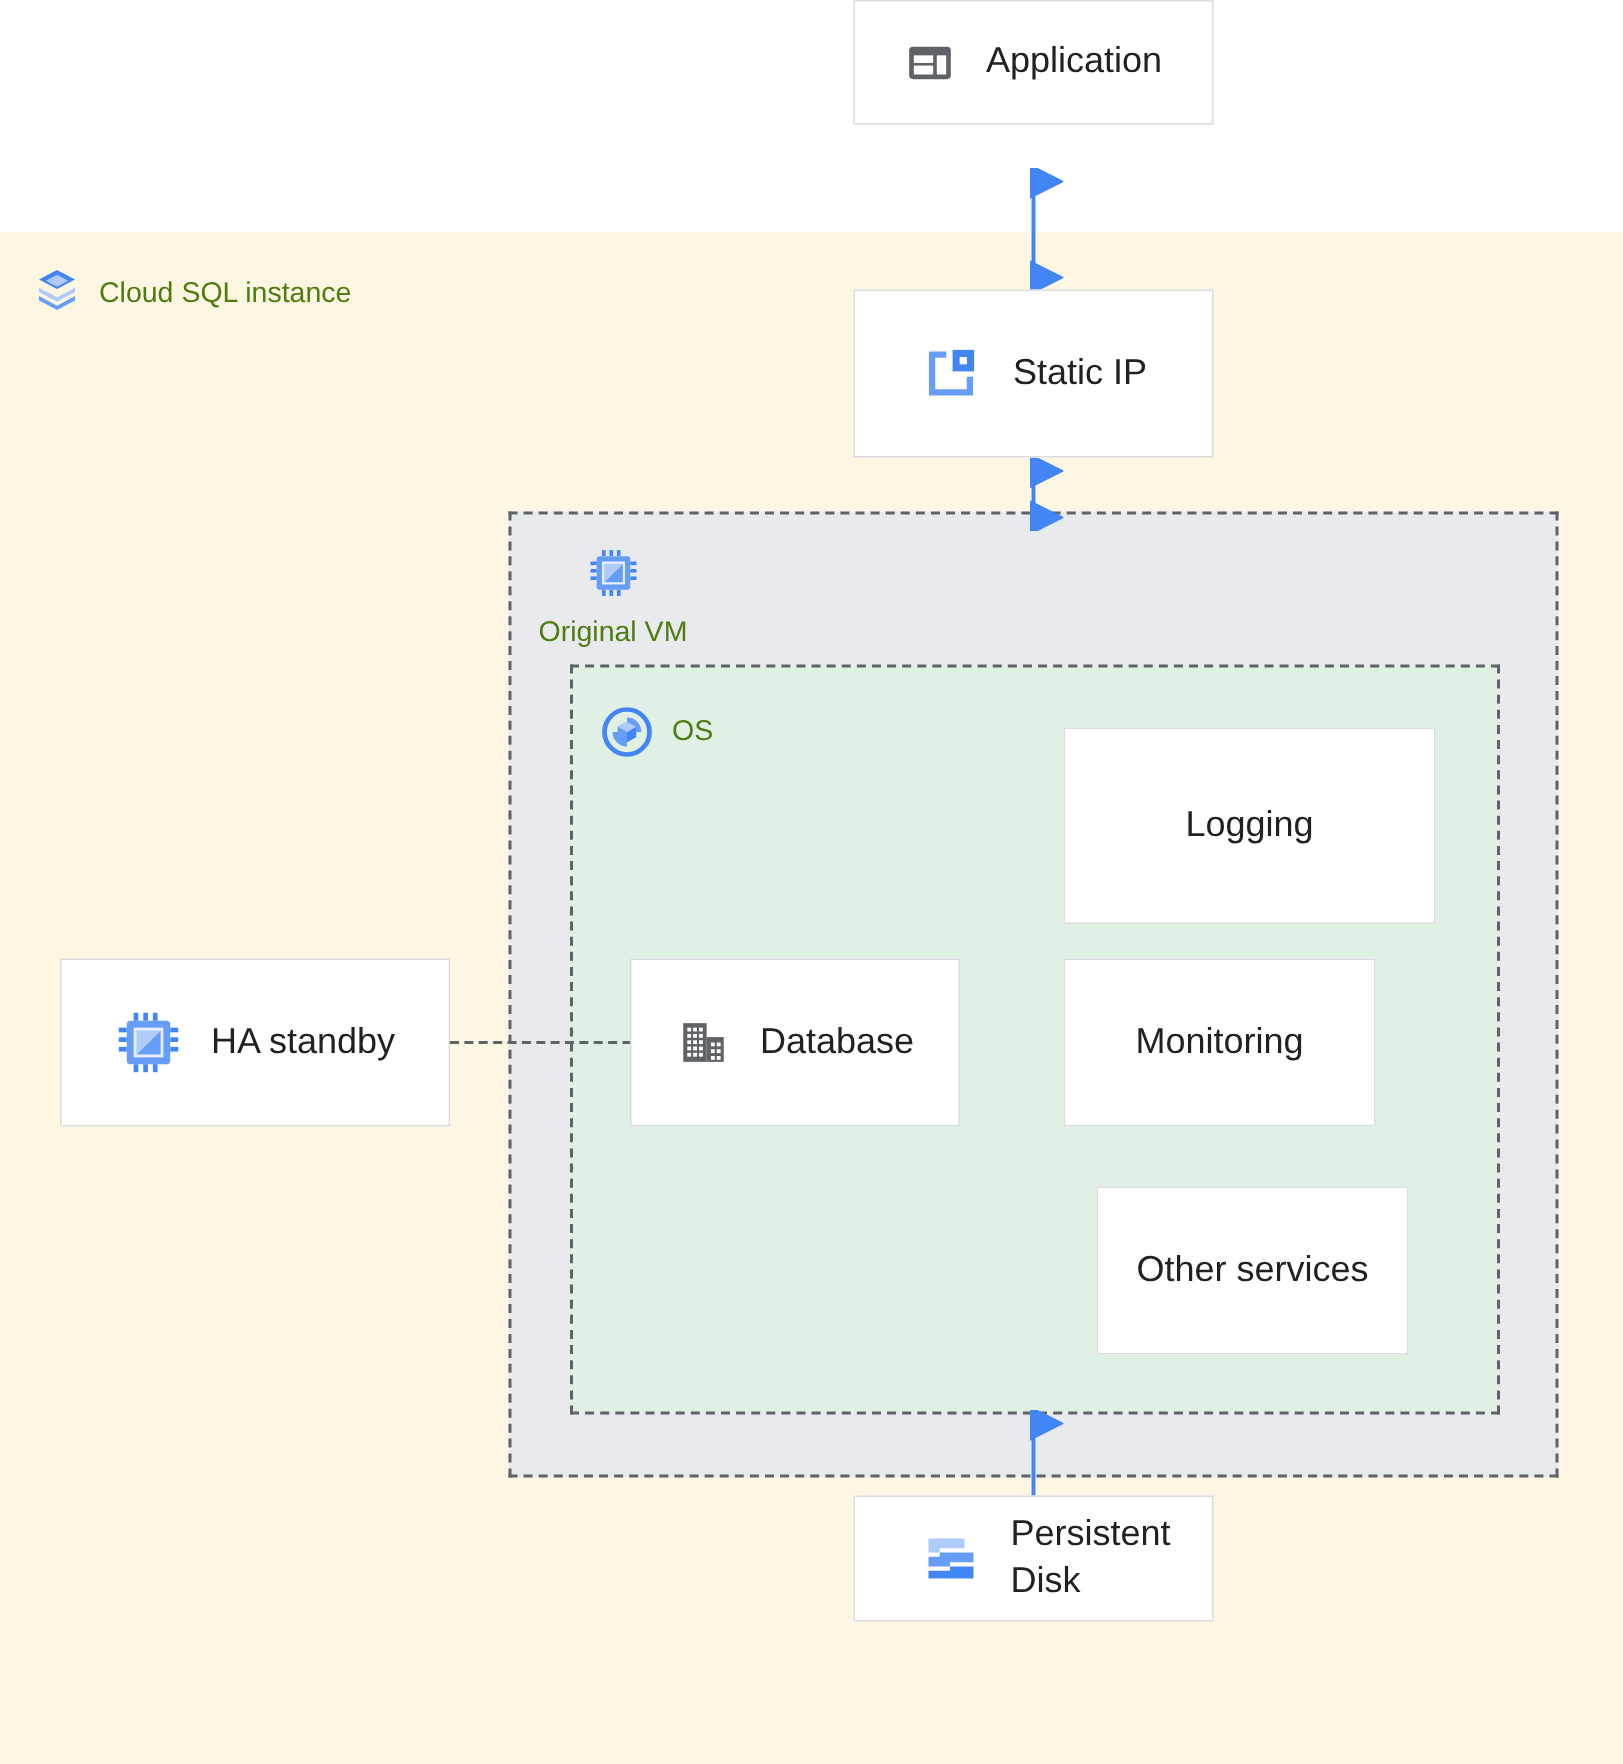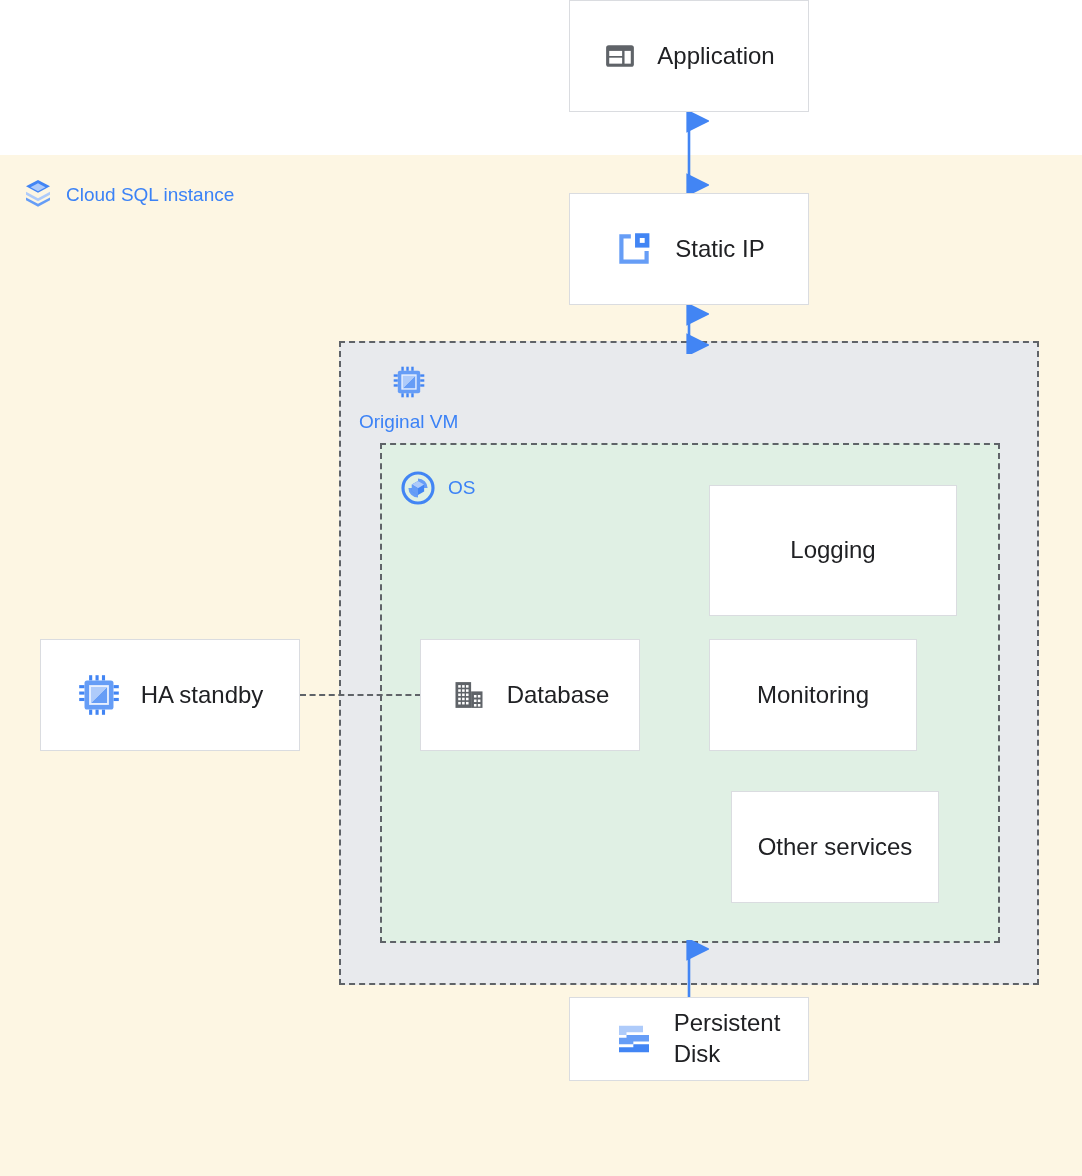--- a/index.html
+++ b/index.html
@@ -53,21 +53,21 @@
   
   .region-label {
     position: absolute;
     display: flex;
     align-items: center;
     gap: 12px;
   }
 
   .region-label .label-text {
     font-size: 19px;
-    color: #3b82f6;
+    color: #4d7c0f;
     white-space: nowrap;
   }
 
   #cloudsql-label { left: 22px; top: 177px; }
   #vm-label       { left: 359px; top: 365px; flex-direction: column; }
   #os-label       { left: 400px; top: 470px; }
 
   
   .node {
     position: absolute;
@@ -81,21 +81,21 @@
 
   .node .node-label {
     font-size: 24px;
     color: #202124;
     line-height: 1.28;
     white-space: pre-line;
   }
 
   .node.center-only { justify-content: center; }
 
-  #node-application     { left: 569px; top: 0px;    width: 240px; height: 112px; }
+  #node-application     { left: 569px; top: 0px;    width: 240px; height: 83px; }
   #node-staticip        { left: 569px; top: 193px;  width: 240px; height: 112px; }
   #node-logging         { left: 709px; top: 485px;  width: 248px; height: 131px; }
   #node-database        { left: 420px; top: 639px;  width: 220px; height: 112px; }
   #node-monitoring      { left: 709px; top: 639px;  width: 208px; height: 112px; text-align: right; }
   #node-otherservices   { left: 731px; top: 791px;  width: 208px; height: 112px; text-align: right; }
   #node-ha-standby      { left: 40px;  top: 639px;  width: 260px; height: 112px; }
   #node-persistentdisk  { left: 569px; top: 997px; width: 240px; height: 84px; padding-left: 16px; }
 
   
   .icon { display: block; flex: 0 0 auto; }

